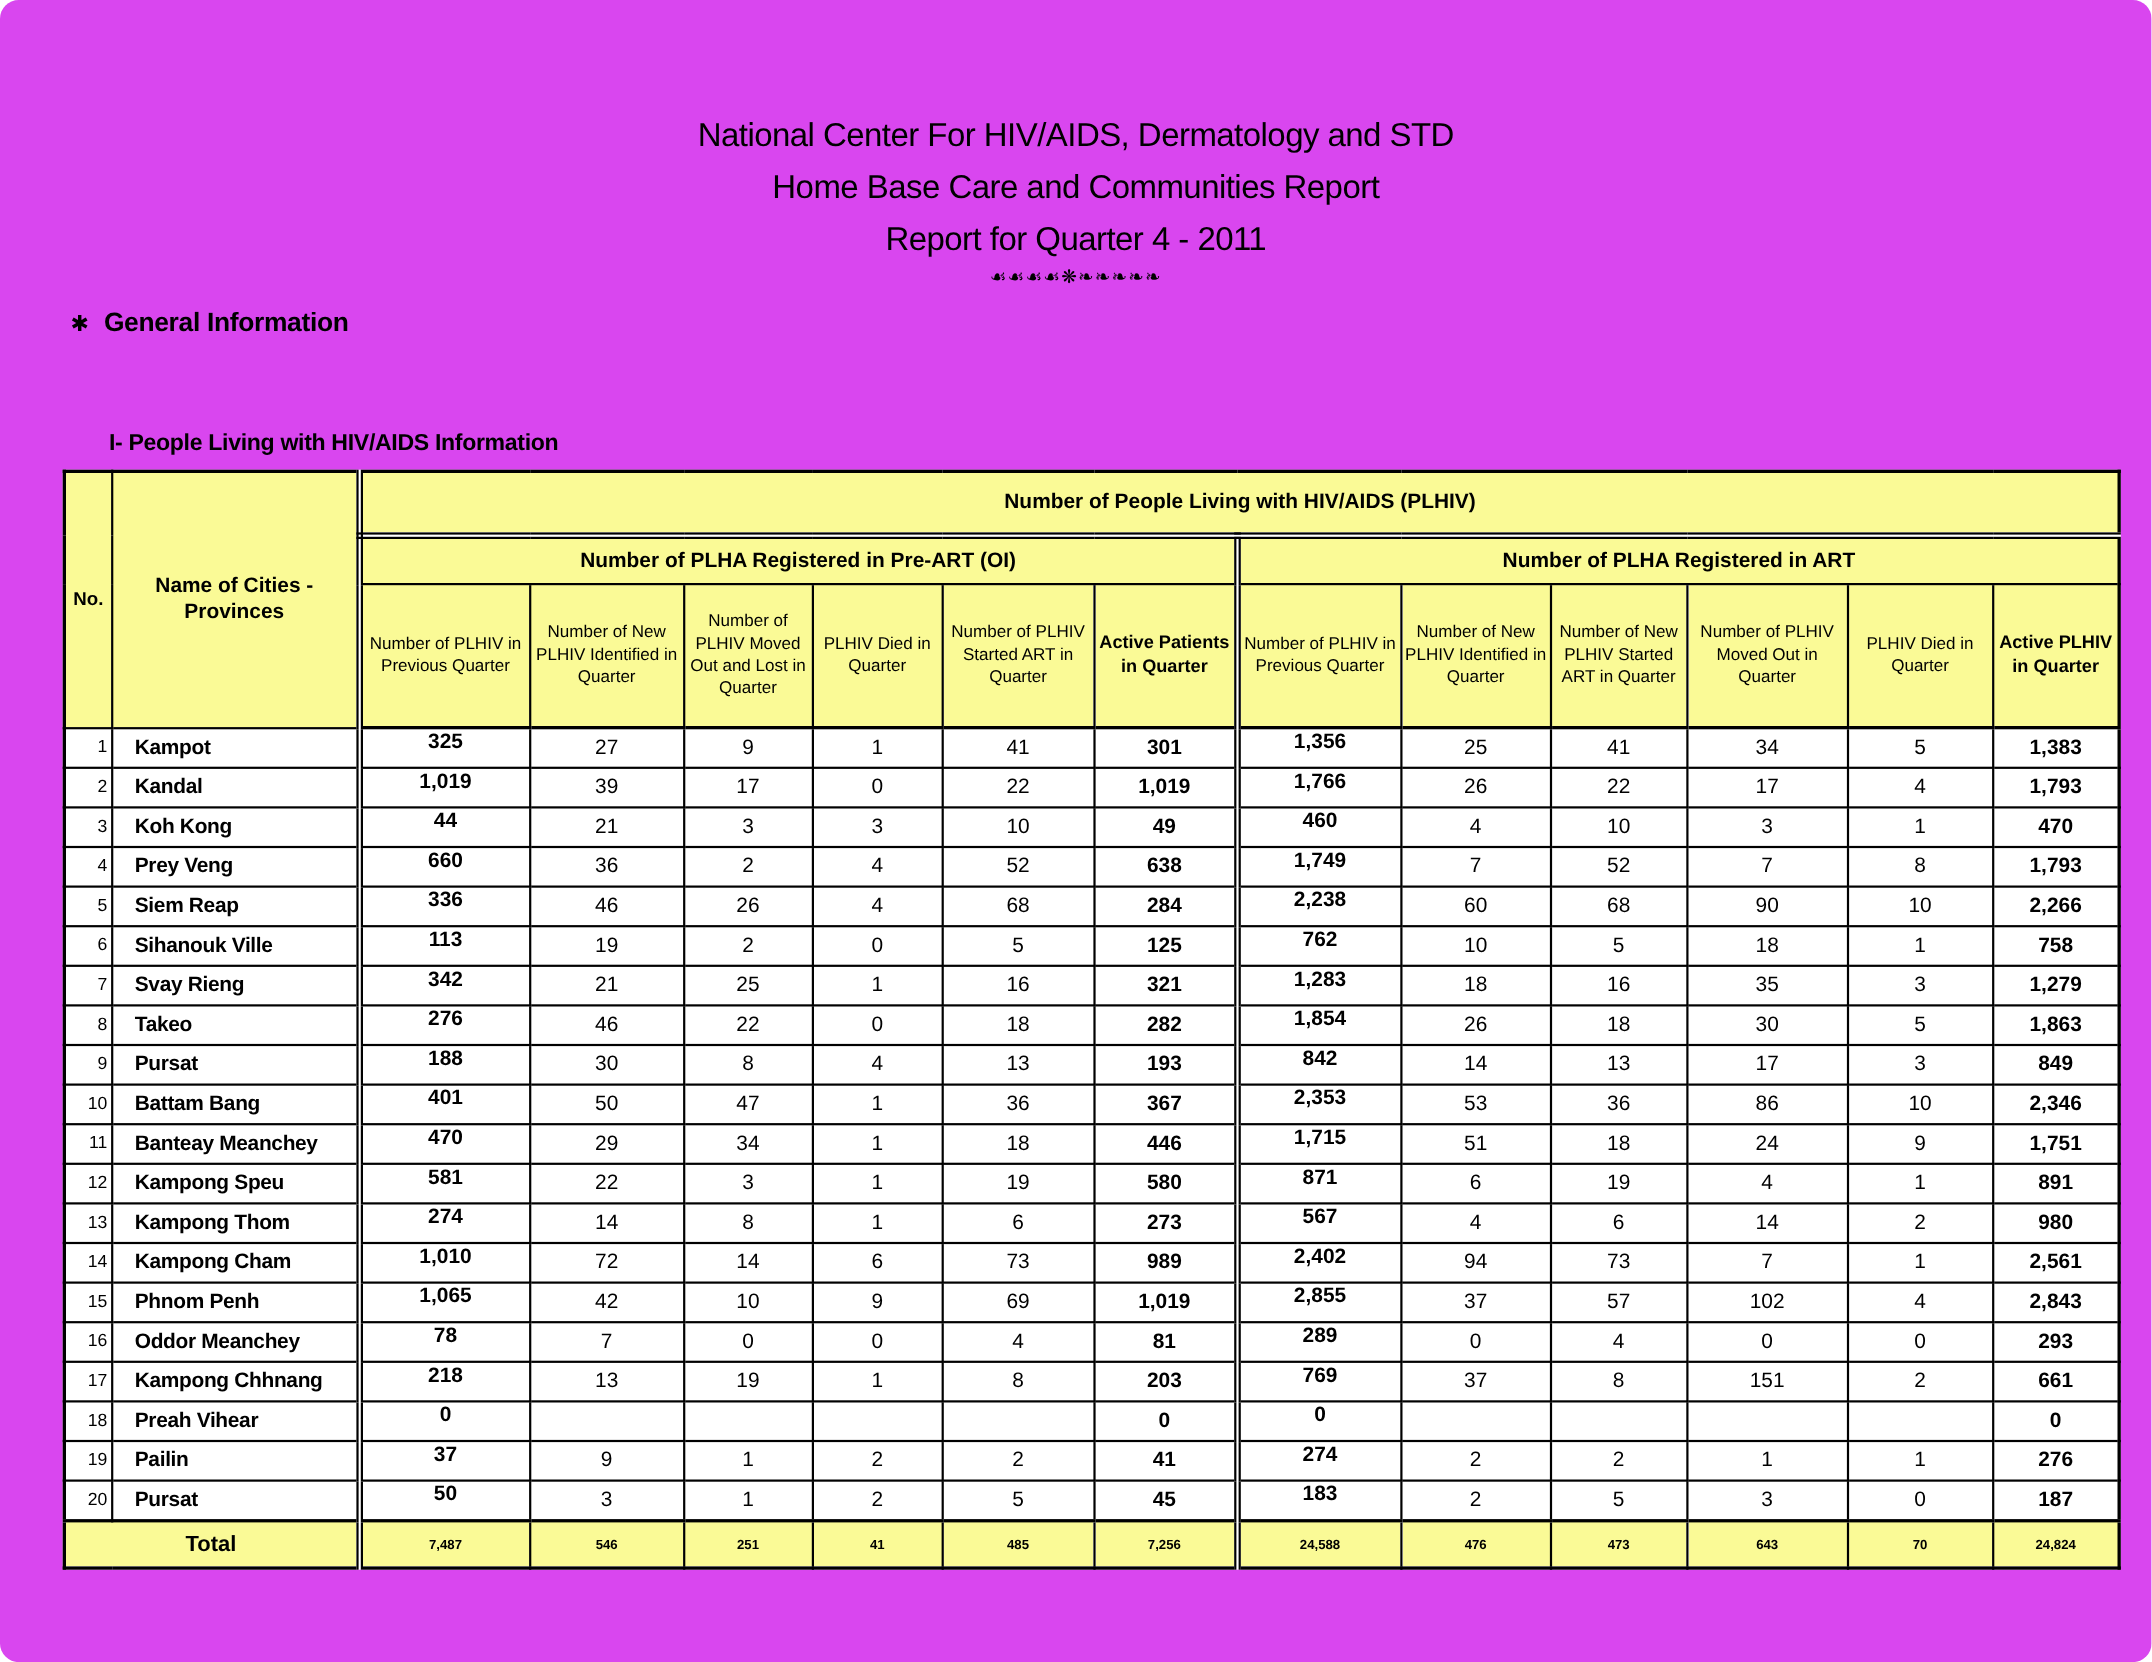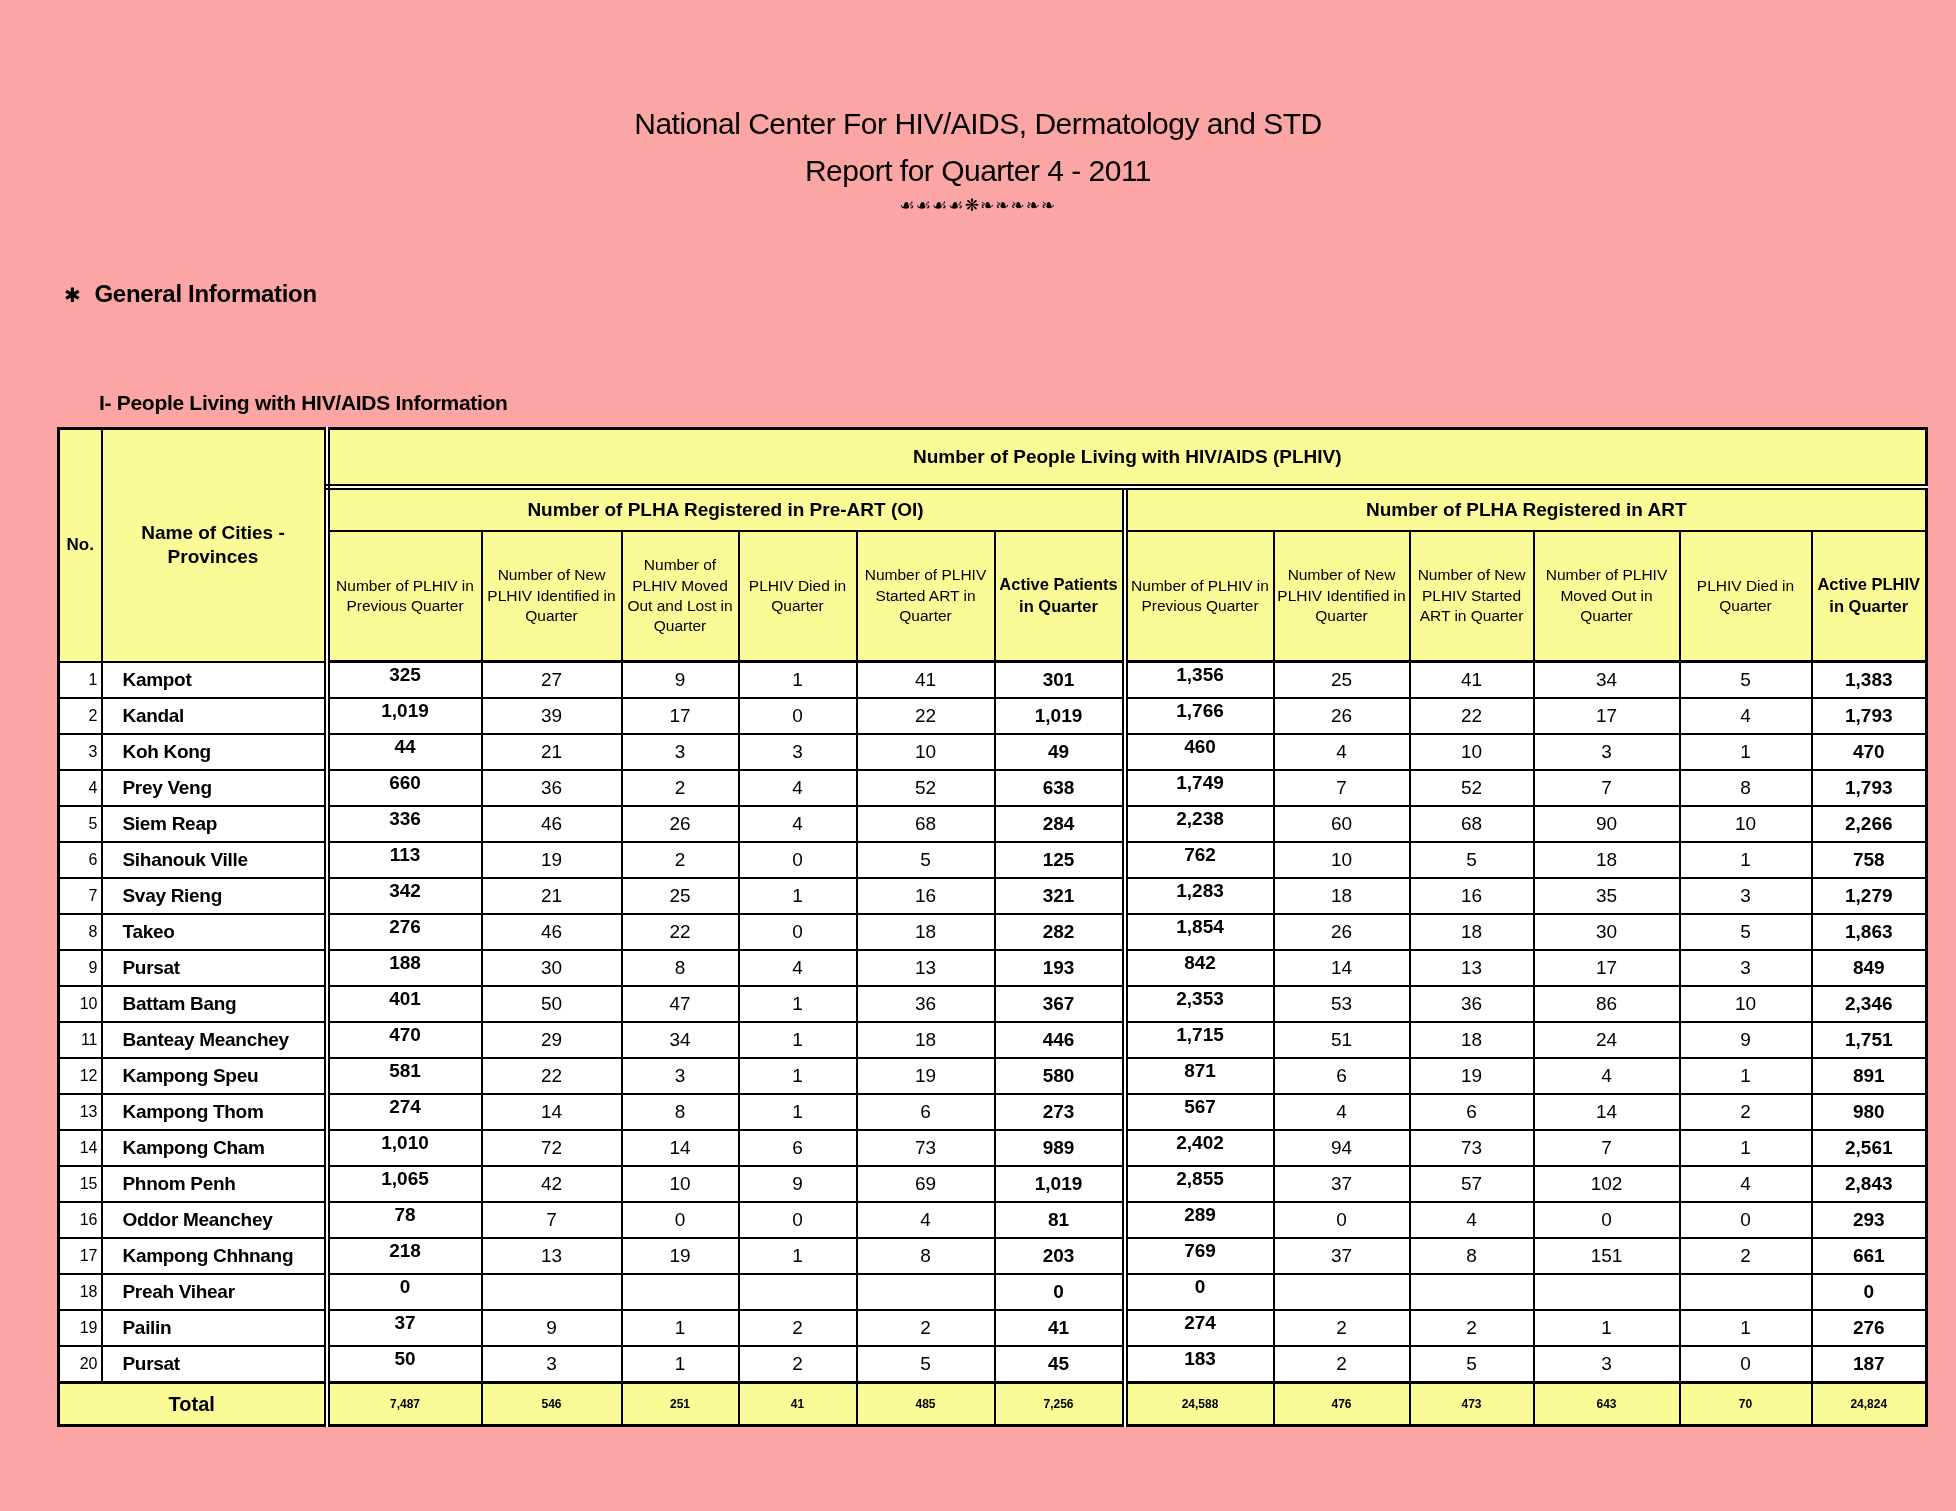--- a/index.html
+++ b/index.html
@@ -1,21 +1,22 @@
 <!DOCTYPE html>
 <html><head>
 <meta charset="utf-8">
 <style>
   html,body { margin:0; padding:0; }
   body { background:#fff; }
   .doc {
     position:relative; width:1956px; height:1511px;
-    background:#fca5a5; color:#000;
+    background:#d946ef; color:#000;
     font-family:"Liberation Sans","DejaVu Sans",sans-serif;
     overflow:hidden;
+    border-radius:17px;
   }
   
   .title-block { position:absolute; top:100px; left:0; width:100%; text-align:center; }
   .t-line { font-size:30px; line-height:47px; letter-spacing:-0.5px; }
   .ornament { font-size:17px; line-height:22px; font-family:"DejaVu Sans",sans-serif; letter-spacing:1px; }
   
   .gen-heading { position:absolute; top:280px; left:64px; font-size:24px; font-weight:bold; letter-spacing:-0.3px; }
   .gen-heading .star { font-family:"DejaVu Sans",sans-serif; font-size:20px; margin-right:14px; }
   .info-row { position:absolute; top:338px; left:0; width:100%; height:28px; font-size:20px; letter-spacing:-0.3px; }
   .info-row span { position:absolute; white-space:nowrap; }
@@ -50,20 +51,21 @@
   .total .t-label { text-align:center; font-size:20px; }
   .total .c-val { font-size:12px; }
 </style>
 </head>
 <body>
 
 <div class="doc">
 
   <div class="title-block">
     <div class="t-line">National Center For HIV/AIDS, Dermatology and STD</div>
+    <div class="t-line">Home Base Care and Communities Report</div>
     <div class="t-line">Report  for Quarter 4 - 2011</div>
     <div class="ornament">☙☙☙☙❋❧❧❧❧❧</div>
   </div>
 
   <div class="gen-heading">
     <span class="star">✱</span><span>General Information</span>
   </div>
 
 
   <div class="section-heading">I- People Living with HIV/AIDS Information</div>

